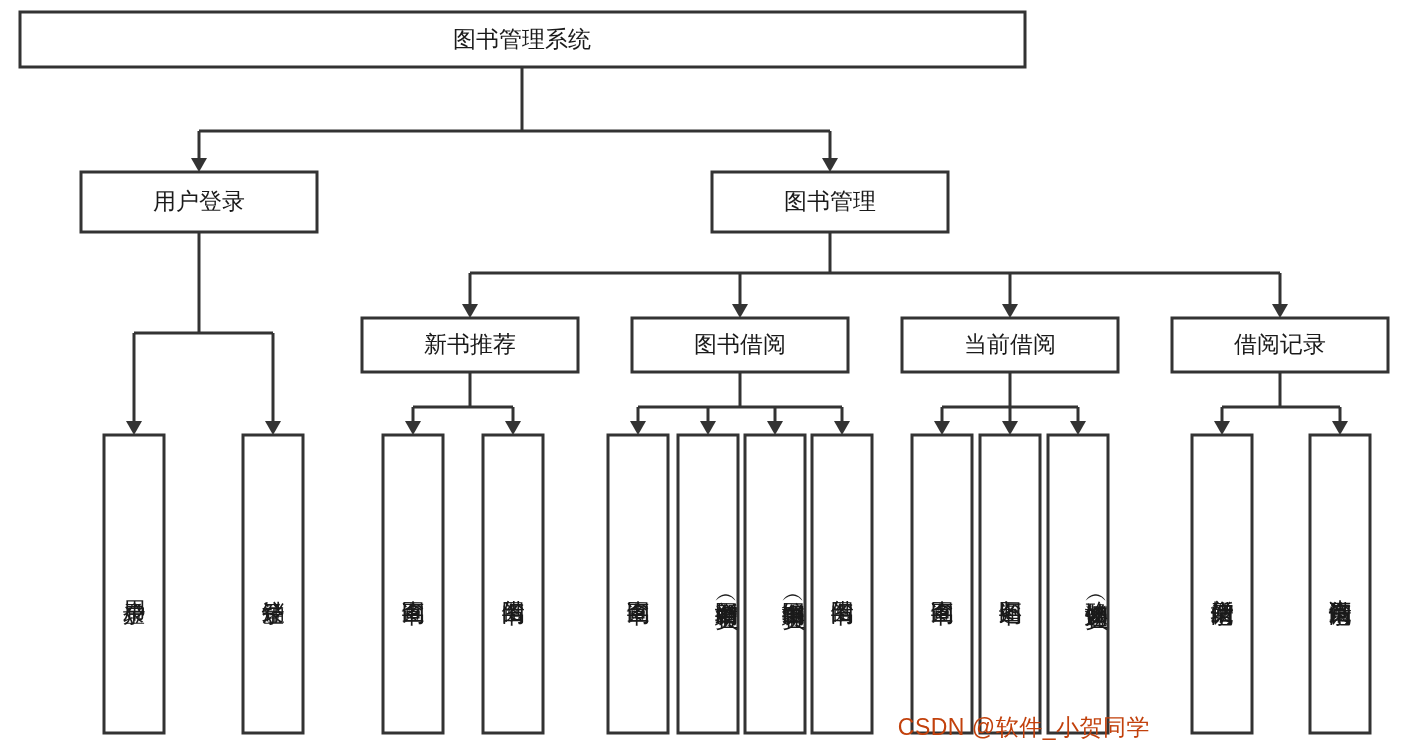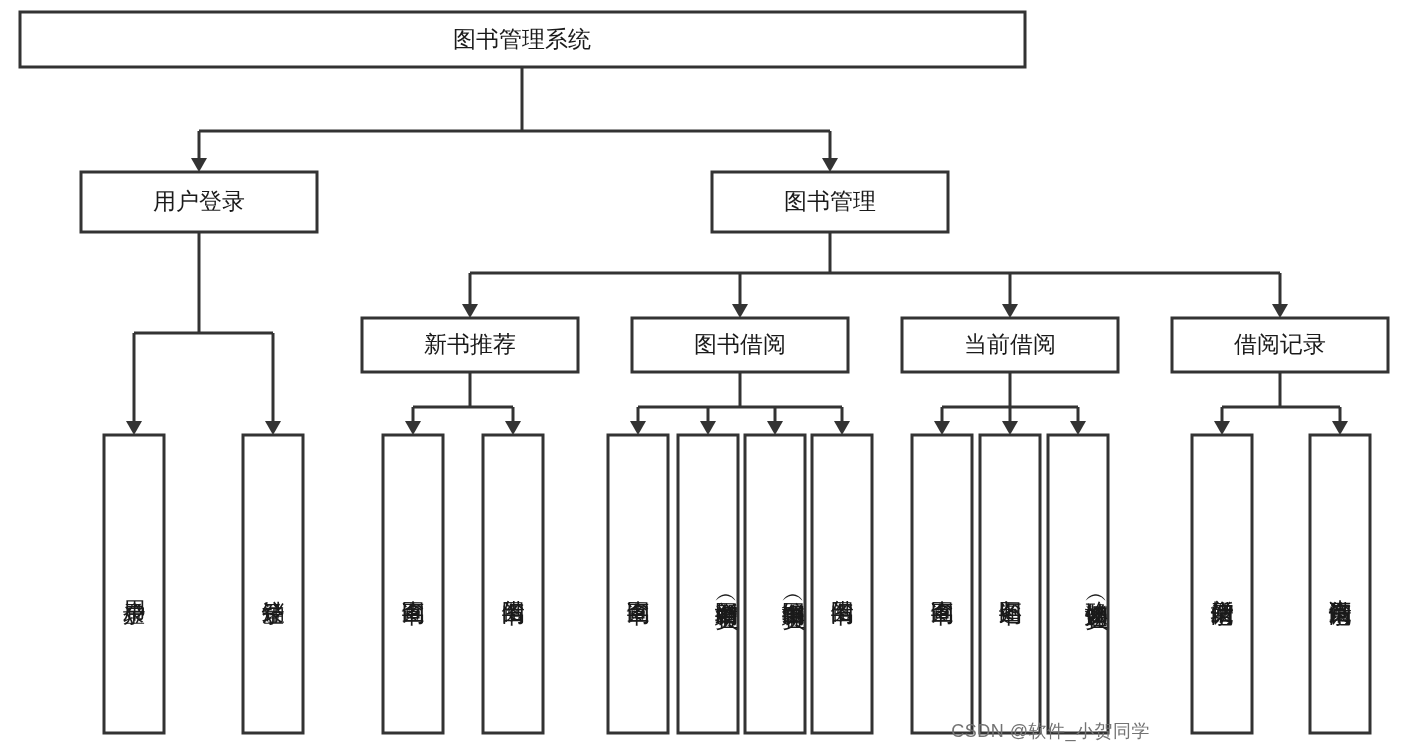--- a/index.html
+++ b/index.html
@@ -60,22 +60,22 @@
     text-orientation: upright;
     white-space: nowrap;
     letter-spacing: 1px;
     pointer-events: none;
   }
   .watermark {
     position: absolute;
     right: 8px;
     bottom: 4px;
     font-family: "Liberation Sans", "DejaVu Sans", sans-serif;
-    font-size: 18px;
-    color: #737373;
+    font-size: 23px;
+    color: #c2410c;
     white-space: nowrap;
     letter-spacing: 0.5px;
   }
 </style>
 </head>
 <body>
 
 <div id="diagram-root">
 
   <svg id="tree-svg" viewBox="0 0 1405 747">

